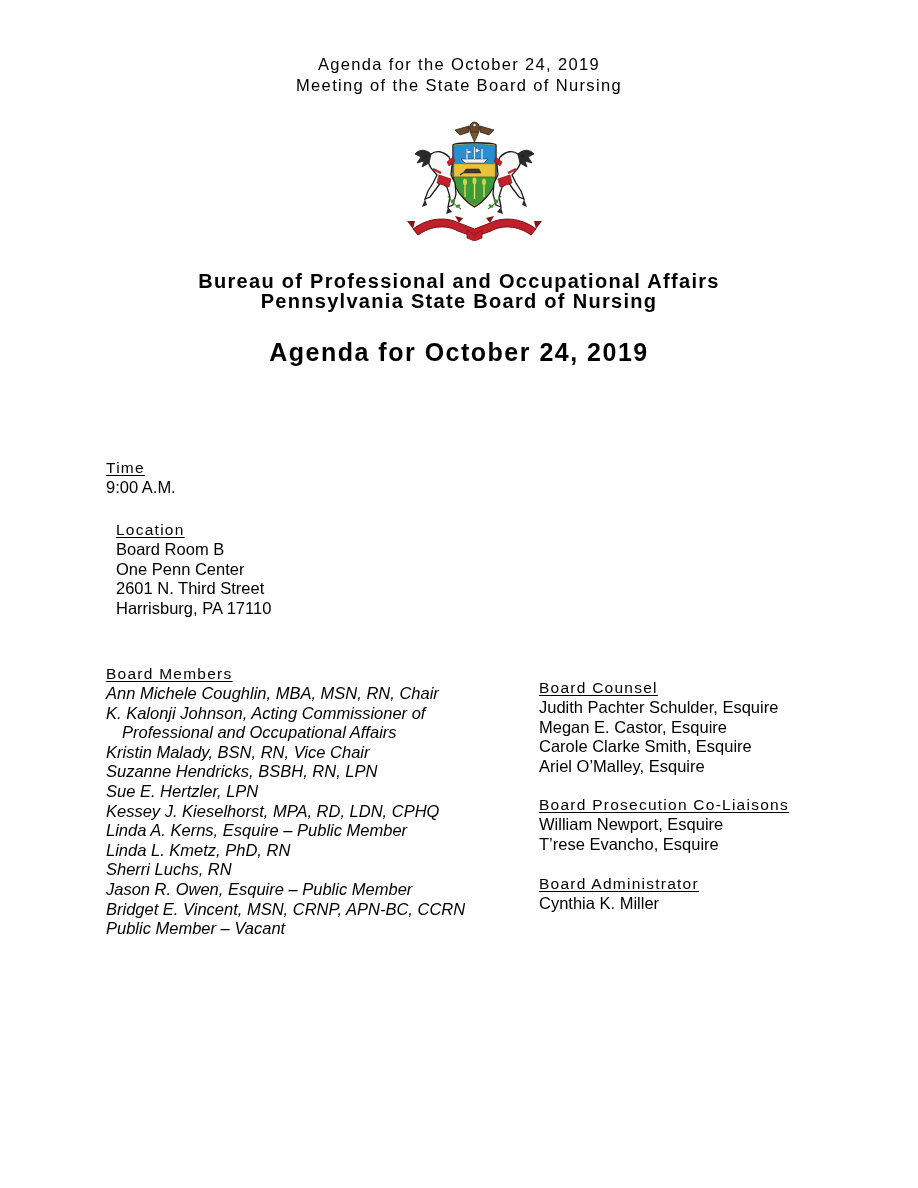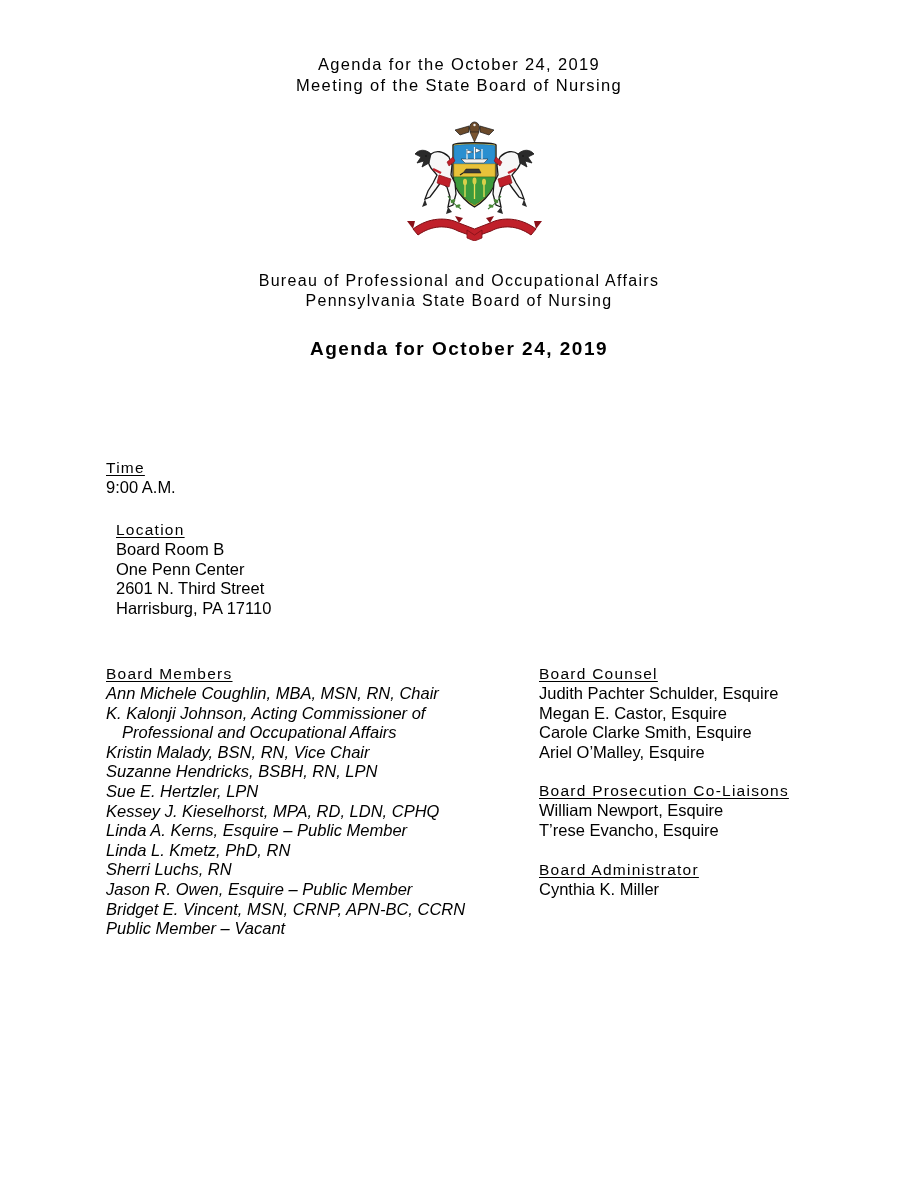--- a/index.html
+++ b/index.html
@@ -46,33 +46,33 @@
 
   
   .bureau-block {
     position: absolute;
     top: 271px;
     left: 0;
     width: 918px;
     text-align: center;
   }
   .bureau-block .line {
-    font-size: 16px;
-    font-weight: normal;
+    font-size: 20px;
+    font-weight: bold;
     letter-spacing: 1.3px;
     line-height: 20px;
     white-space: pre;
   }
   .agenda-date {
     position: absolute;
     top: 338px;
     left: 0;
     width: 918px;
     text-align: center;
-    font-size: 19px;
+    font-size: 25px;
     font-weight: bold;
     letter-spacing: 1.5px;
     white-space: pre;
   }
 
   
   .section-heading {
     font-size: 15.5px;
     font-weight: normal;
     letter-spacing: 1.25px;
@@ -107,21 +107,21 @@
   }
   .members-block {
     position: absolute;
     left: 106px;
     top: 665px;
     width: 420px;
   }
   .right-col {
     position: absolute;
     left: 539px;
-    top: 665px;
+    top: 679px;
     width: 340px;
   }
   .right-group { margin-bottom: 20px; }
   .right-group:last-child { margin-bottom: 0; }
 </style>
 </head>
 <body>
 
 <div class="page">
 

